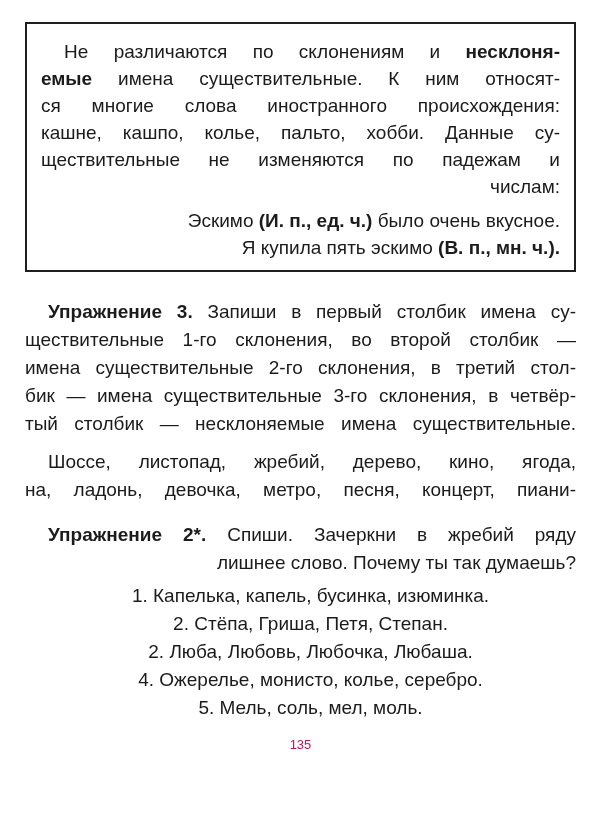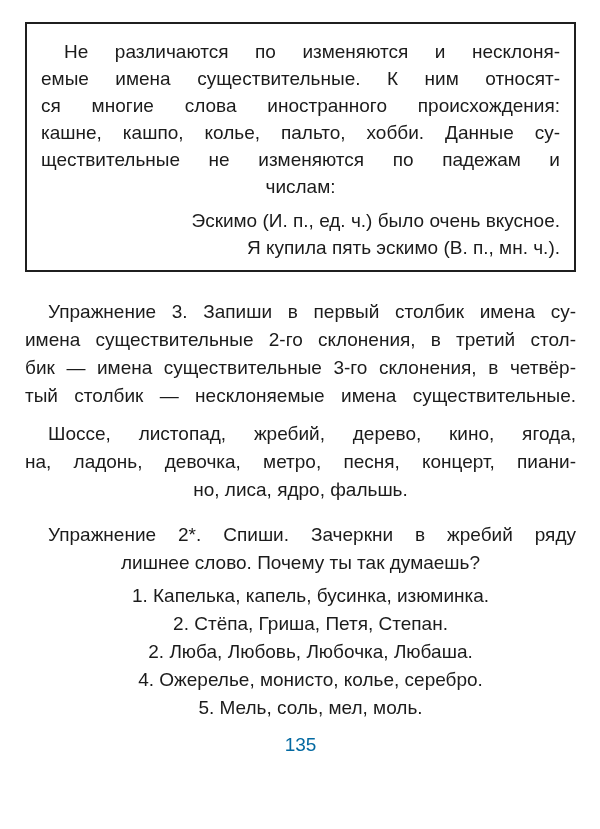--- a/index.html
+++ b/index.html
@@ -19,74 +19,74 @@
   .infobox {
     border: 2px solid #1f1f1f;
     padding: 14px 14px 9px 14px;
     font-size: 19px;
     line-height: 27px;
   }
   
   .line { white-space: normal; }
   .line.align-justify { text-align: justify; text-align-last: justify; }
   .line.align-center  { text-align: right; }
-  .line.align-left    { text-align: center; }
+  .line.align-left    { text-align: right; }
   .line.indent  { text-indent: 23px; }
   .line.gap-before { margin-top: 7px; }
-  .seg-b  { font-weight: normal; }
+  .seg-b  { font-weight: bold; }
   .seg-i  { }
   
   .para { font-size: 19px; line-height: 28px; }
   .ex1       { margin-top: 26px; }
   .word-list { margin-top: 10px; }
   .ex2       { margin-top: 17px; }
   
   .num-list {
     margin-top: 5px;
     padding-left: 20px;
     font-size: 19px;
     line-height: 28px;
   }
   .list-item { text-align: center; }
   
   .page-number {
     margin-top: 9px;
-    font-size: 19px;
+    font-size: 13px;
     line-height: 28px;
     text-align: center;
-    color: #0369a1;
+    color: #be185d;
   }
 </style>
 </head>
 <body>
 
 <div class="page">
 
   <section class="infobox">
-      <div class="line align-justify indent"><span>Не различаются по изменяются и </span><span class="seg-b">несклоня-</span></div>
+      <div class="line align-justify indent"><span>Не различаются по склонениям и </span><span class="seg-b">несклоня-</span></div>
       <div class="line align-justify"><span class="seg-b">емые</span><span> имена существительные. К ним относят-</span></div>
       <div class="line align-justify"><span>ся многие слова иностранного происхождения:</span></div>
       <div class="line align-justify"><span class="seg-i">кашне, кашпо, колье, пальто, хобби</span><span>. Данные су-</span></div>
       <div class="line align-justify"><span>ществительные не изменяются по падежам и</span></div>
       <div class="line align-left"><span>числам:</span></div>
       <div class="line align-center gap-before"><span class="seg-i">Эскимо </span><span class="seg-b">(И. п., ед. ч.)</span><span class="seg-i"> было очень вкусное.</span></div>
       <div class="line align-center"><span class="seg-i">Я купила пять эскимо </span><span class="seg-b">(В. п., мн. ч.).</span></div>
     </section>
 
   <div class="para ex1">
       <div class="line align-justify indent"><span class="seg-b">Упражнение 3.</span><span> Запиши в первый столбик имена су-</span></div>
+      <div class="line align-justify"><span>ществительные 1-го склонения, во второй столбик —</span></div>
       <div class="line align-justify"><span>имена существительные 2-го склонения, в третий стол-</span></div>
       <div class="line align-justify"><span>бик — имена существительные 3-го склонения, в четвёр-</span></div>
       <div class="line align-justify"><span>тый столбик — несклоняемые имена существительные.</span></div>
     </div>
 
   <div class="para word-list">
       <div class="line align-justify indent"><span>Шоссе, листопад, жребий, дерево, кино, ягода,</span></div>
       <div class="line align-justify"><span>на, ладонь, девочка, метро, песня, концерт, пиани-</span></div>
-      <div class="line align-left"><span>но, лиса, ядро, фальшь.</span></div>
     </div>
 
   <div class="para ex2">
       <div class="line align-justify indent"><span class="seg-b">Упражнение 2*.</span><span> Спиши. Зачеркни в жребий ряду</span></div>
       <div class="line align-left"><span>лишнее слово. Почему ты так думаешь?</span></div>
     </div>
 
   <div class="num-list">
       <div class="list-item">1. Капелька, капель, бусинка, изюминка.</div>
       <div class="list-item">2. Стёпа, Гриша, Петя, Степан.</div>

